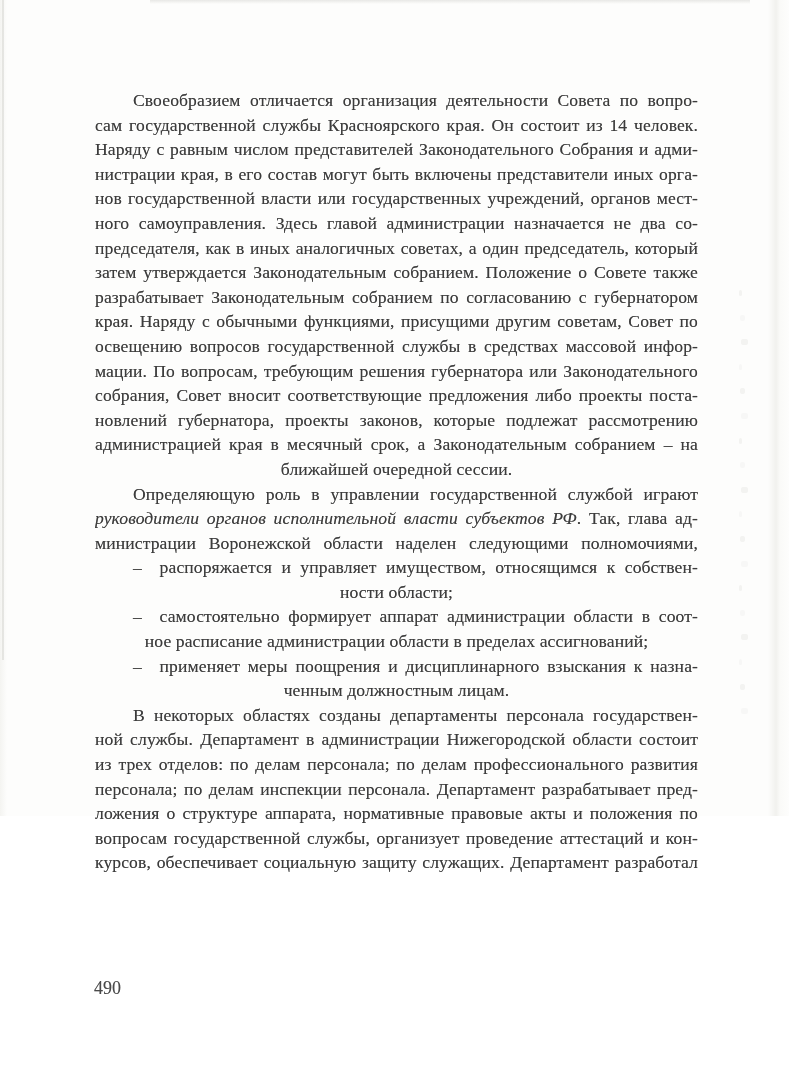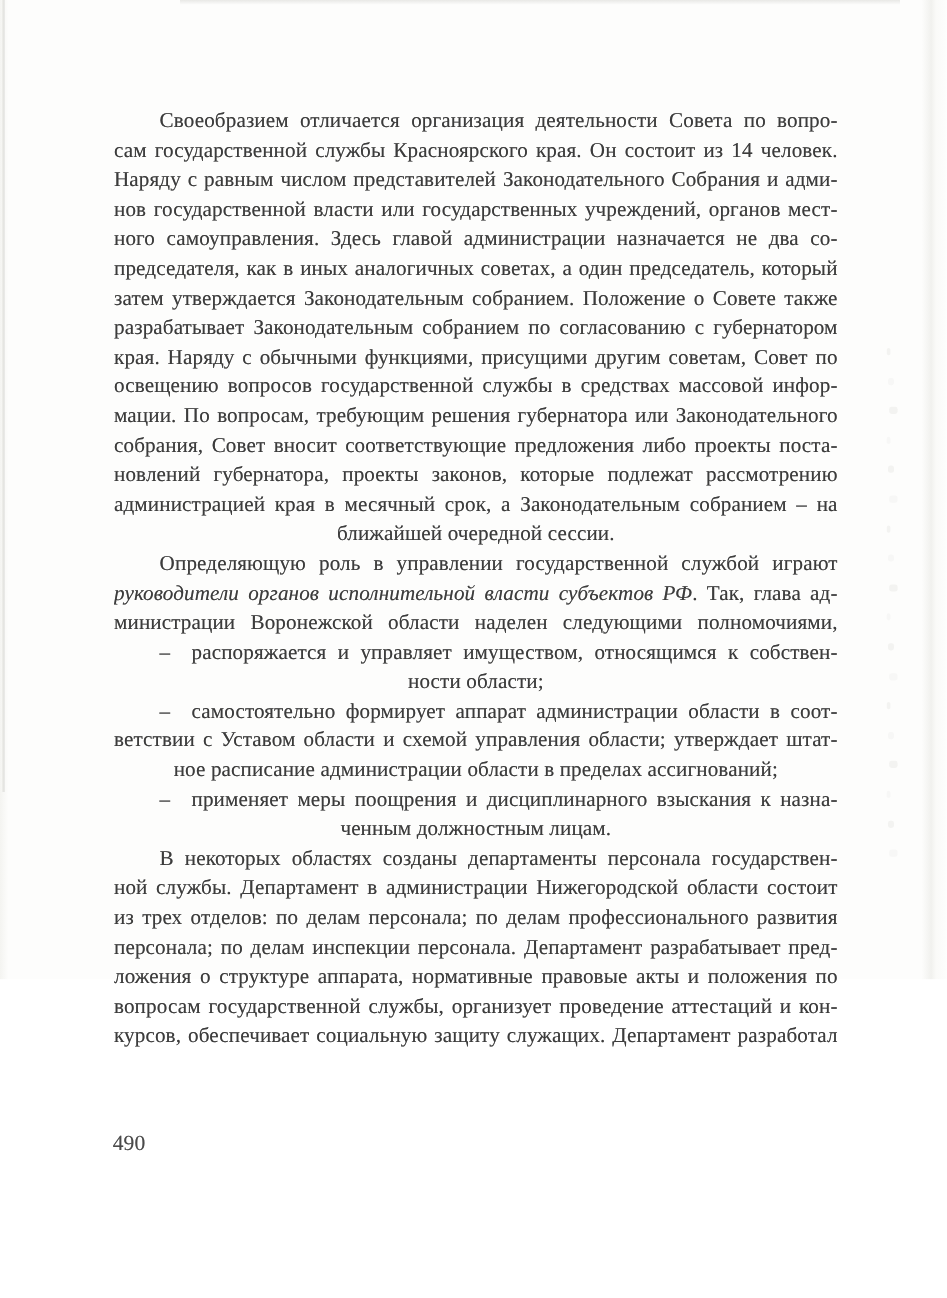--- a/index.html
+++ b/index.html
@@ -50,21 +50,21 @@
     text-justify:inter-word;
   }
   .line.ind{
     text-indent:38px;
   }
   .line em{
     font-weight:normal;
   }
   .page-number{
     position:absolute;
-    left:94px;top:940px;
+    left:94px;top:976px;
     font-size:18px;
     line-height:24.6px;
     color:var(--pagenum-ink);
     text-shadow:0 0 0.5px rgba(70,70,70,0.45);
   }
   .artifact{
     position:absolute;
     height:6px;
     background:#9a9a95;
     border-radius:2px;
@@ -77,39 +77,39 @@
 </style>
 </head>
 <body>
 
 <div class="scan-page">
   <div class="edge-shadow-left"></div>
   <div class="text-block">
       <div class="line ind jst"><span>Своеобразием отличается организация деятельности Совета по вопро-</span></div>
       <div class="line jst"><span>сам государственной службы Красноярского края. Он состоит из 14 человек.</span></div>
       <div class="line jst"><span>Наряду с равным числом представителей Законодательного Собрания и адми-</span></div>
+      <div class="line jst"><span>нистрации края, в его состав могут быть включены представители иных орга-</span></div>
       <div class="line jst"><span>нов государственной власти или государственных учреждений, органов мест-</span></div>
       <div class="line jst"><span>ного самоуправления. Здесь главой администрации назначается не два со-</span></div>
       <div class="line jst"><span>председателя, как в иных аналогичных советах, а один председатель, который</span></div>
       <div class="line jst"><span>затем утверждается Законодательным собранием. Положение о Совете также</span></div>
       <div class="line jst"><span>разрабатывает Законодательным собранием по согласованию с губернатором</span></div>
       <div class="line jst"><span>края. Наряду с обычными функциями, присущими другим советам, Совет по</span></div>
       <div class="line jst"><span>освещению вопросов государственной службы в средствах массовой инфор-</span></div>
       <div class="line jst"><span>мации. По вопросам, требующим решения губернатора или Законодательного</span></div>
       <div class="line jst"><span>собрания, Совет вносит соответствующие предложения либо проекты поста-</span></div>
       <div class="line jst"><span>новлений губернатора, проекты законов, которые подлежат рассмотрению</span></div>
       <div class="line jst"><span>администрацией края в месячный срок, а Законодательным собранием – на</span></div>
       <div class="line"><span>ближайшей очередной сессии.</span></div>
       <div class="line ind jst"><span>Определяющую роль в управлении государственной службой играют</span></div>
       <div class="line jst"><em>руководители органов исполнительной власти субъектов РФ</em><span>. Так, глава ад-</span></div>
       <div class="line jst"><span>министрации Воронежской области наделен следующими полномочиями,</span></div>
       <div class="line ind jst"><span>– распоряжается и управляет имуществом, относящимся к собствен-</span></div>
       <div class="line"><span>ности области;</span></div>
       <div class="line ind jst"><span>– самостоятельно формирует аппарат администрации области в соот-</span></div>
-      <div class="line jst"><span>ветствии с Уставом области и схемой управления области; утверждает штат-</span></div>
       <div class="line"><span>ное расписание администрации области в пределах ассигнований;</span></div>
       <div class="line ind jst"><span>– применяет меры поощрения и дисциплинарного взыскания к назна-</span></div>
       <div class="line"><span>ченным должностным лицам.</span></div>
       <div class="line ind jst"><span>В некоторых областях созданы департаменты персонала государствен-</span></div>
       <div class="line jst"><span>ной службы. Департамент в администрации Нижегородской области состоит</span></div>
       <div class="line jst"><span>из трех отделов: по делам персонала; по делам профессионального развития</span></div>
       <div class="line jst"><span>персонала; по делам инспекции персонала. Департамент разрабатывает пред-</span></div>
       <div class="line jst"><span>ложения о структуре аппарата, нормативные правовые акты и положения по</span></div>
       <div class="line jst"><span>вопросам государственной службы, организует проведение аттестаций и кон-</span></div>
       <div class="line jst"><span>курсов, обеспечивает социальную защиту служащих. Департамент разработал</span></div>

